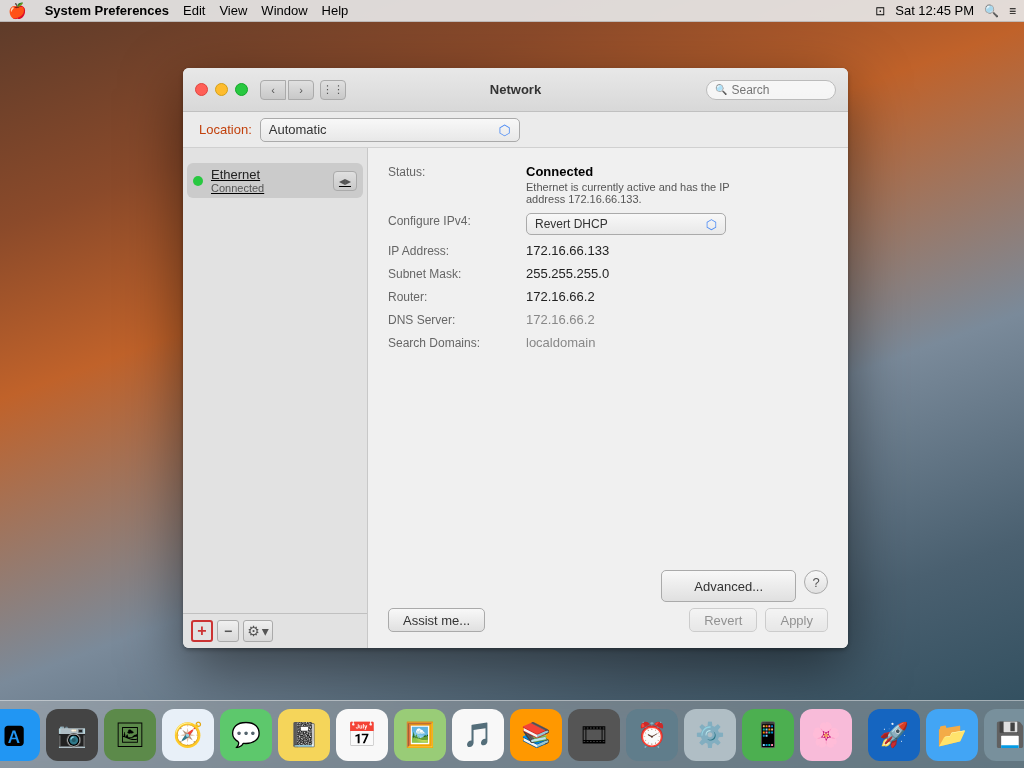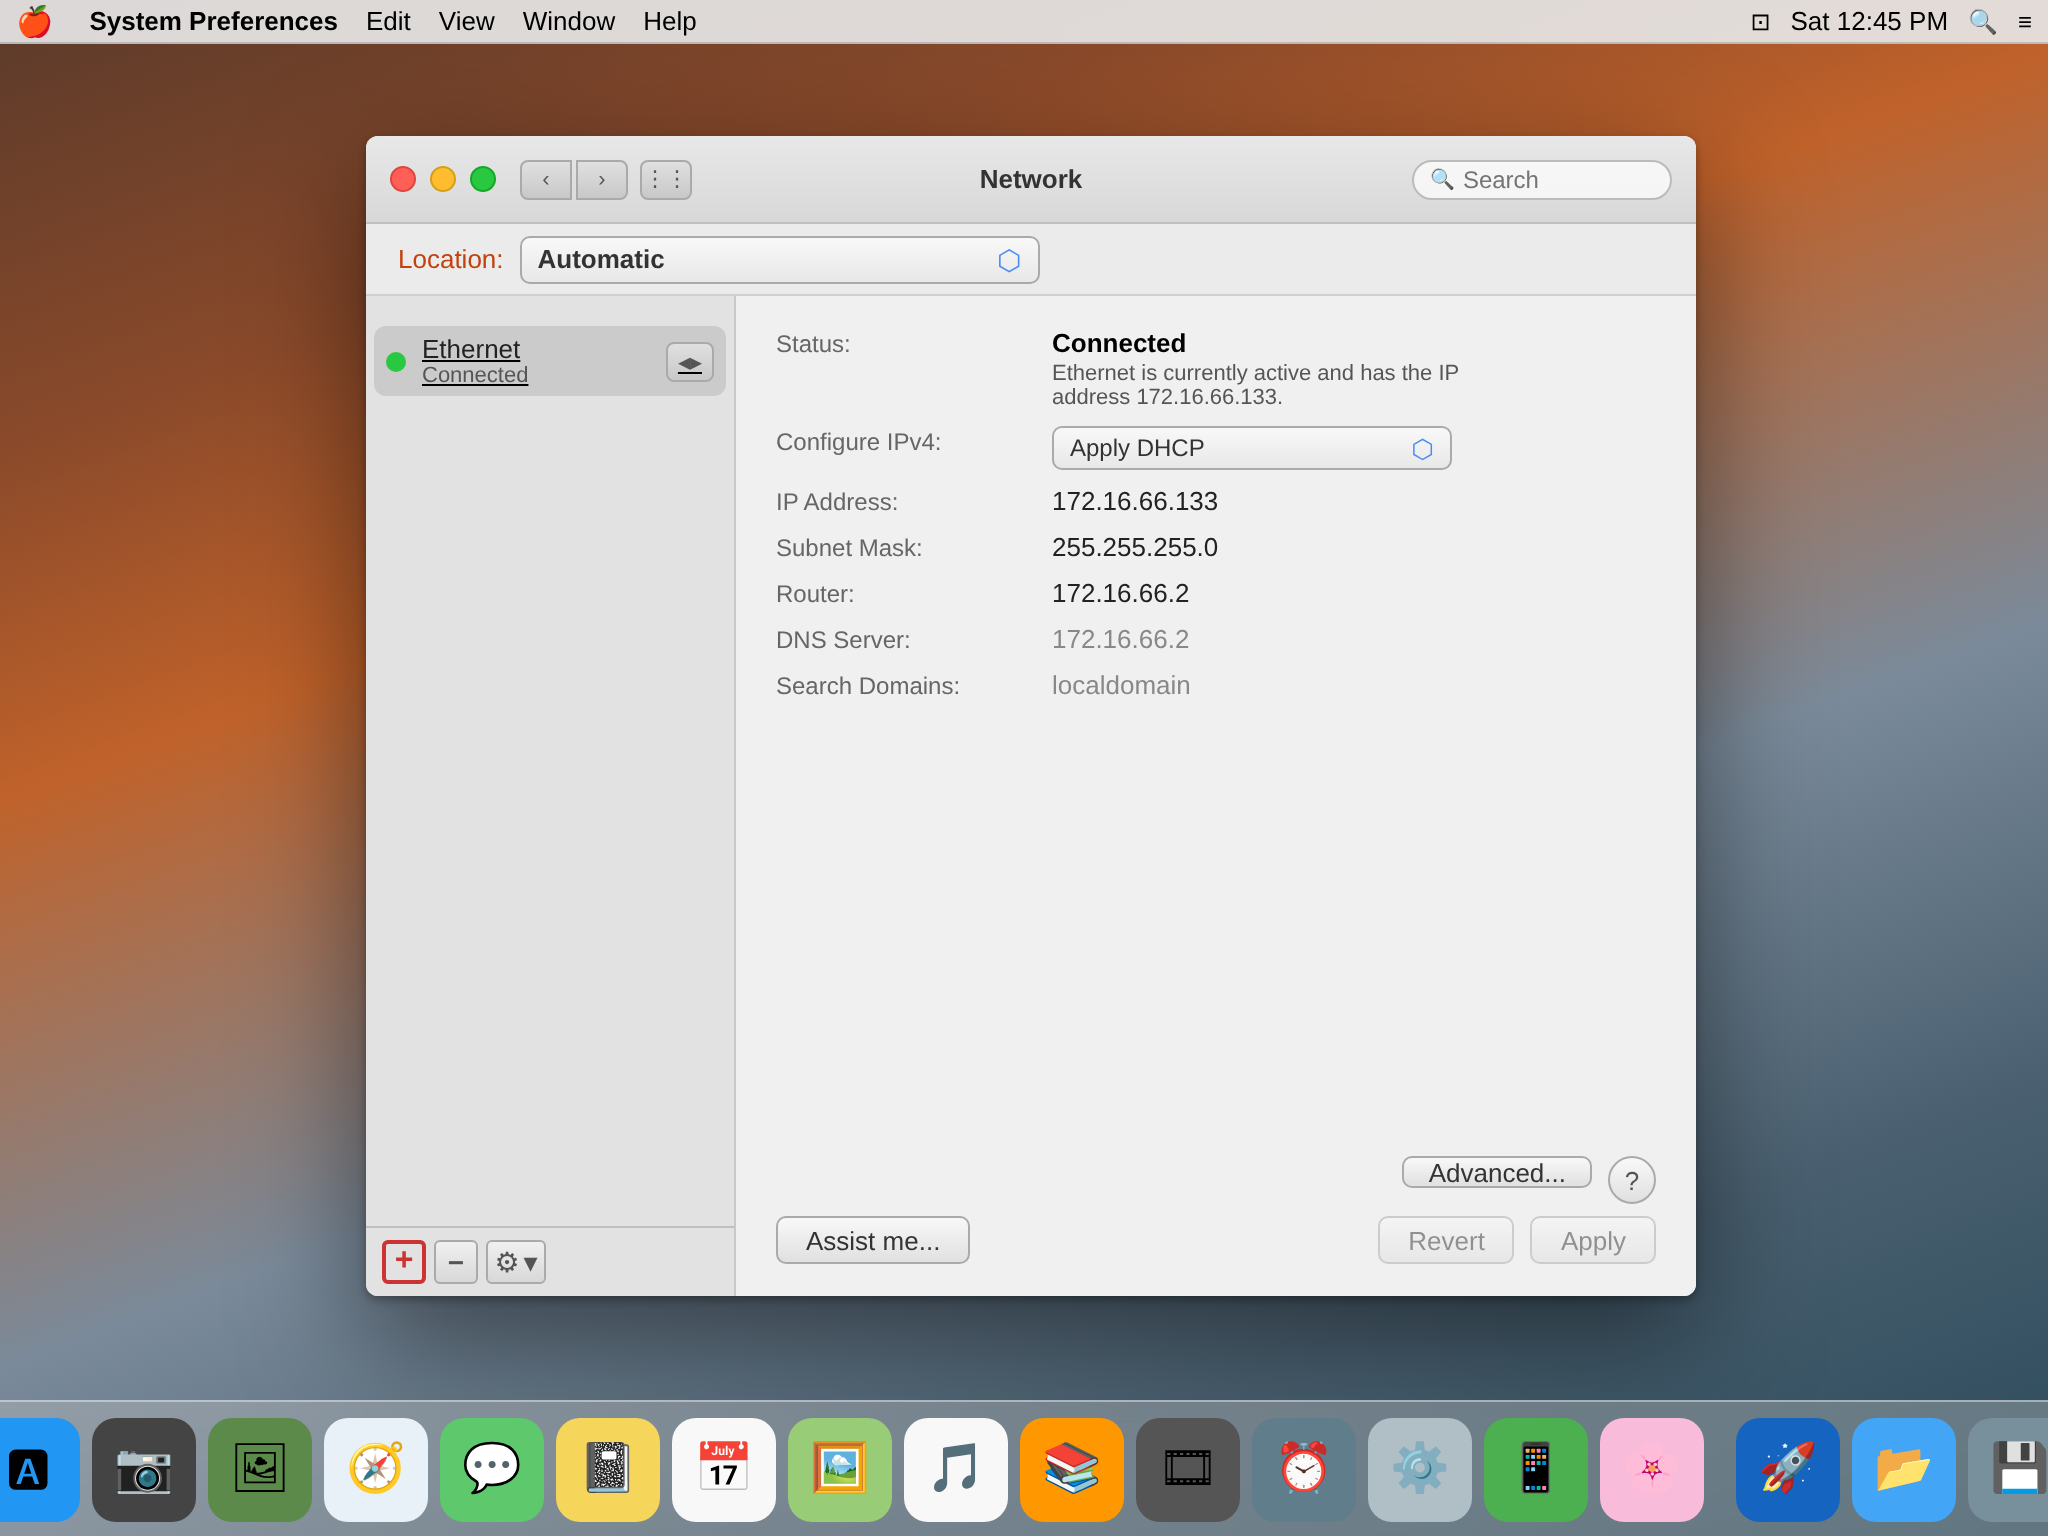--- a/index.html
+++ b/index.html
@@ -248,21 +248,20 @@
       padding: 2px 8px 2px 8px;
       width: 260px;
       height: 24px;
       cursor: pointer;
       font-size: 13px;
       color: #333;
       position: relative;
     }
     .location-select-text {
       flex: 1;
-      font-weight: bold;
     }
     .location-select-arrow {
       color: #4a8af5;
       font-size: 14px;
       margin-left: 4px;
     }
 
     
     .main-content {
       display: flex;
@@ -476,22 +475,22 @@
       background: linear-gradient(180deg, #f8f8f8 0%, #e0e0e0 100%);
       border: 1px solid #aaa;
       font-size: 13px;
       color: #555;
       cursor: pointer;
       display: flex;
       align-items: center;
       justify-content: center;
     }
     .btn-advanced {
-      height: 16px;
-      padding: 0 12px;
+      height: 32px;
+      padding: 0 32px;
       border-radius: 5px;
       font-size: 13px;
       cursor: pointer;
       border: 1px solid #aaa;
       background: linear-gradient(180deg, #f8f8f8 0%, #e0e0e0 100%);
       color: #333;
     }
   </style>
 </head>
 <body>
@@ -576,21 +575,21 @@
           <span class="detail-label">Status:</span>
           <div>
             <div class="detail-value status-connected">Connected</div>
             <div class="status-description">Ethernet is currently active and has the IP<br>address 172.16.66.133.</div>
           </div>
         </div>
 
         <div class="detail-row">
           <span class="detail-label">Configure IPv4:</span>
           <div class="configure-select">
-            <span class="configure-select-text">Apply DHCP</span>
+            <span class="configure-select-text">Revert DHCP</span>
             <span class="configure-select-arrow">⬡</span>
           </div>
         </div>
 
         <div class="detail-row">
           <span class="detail-label">IP Address:</span>
           <span class="detail-value">172.16.66.133</span>
         </div>
 
         <div class="detail-row">

